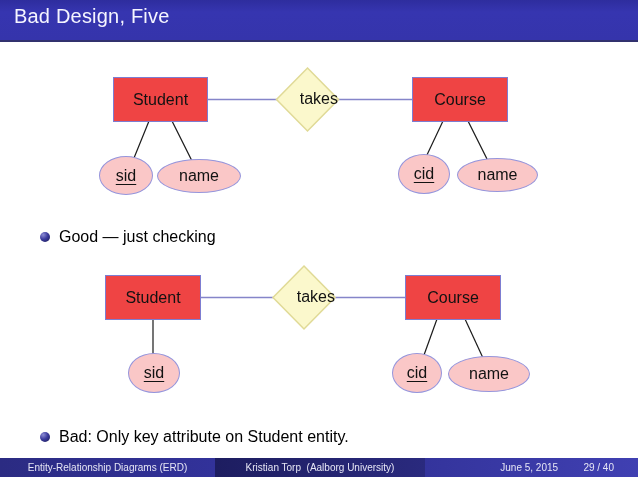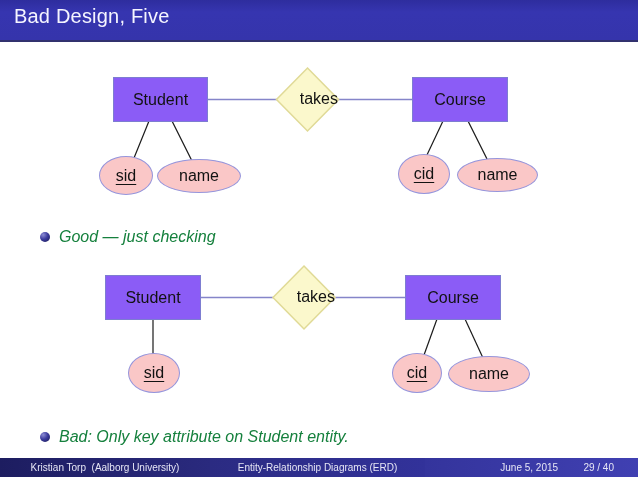--- a/index.html
+++ b/index.html
@@ -34,21 +34,21 @@
 
   
   .lines-layer {
     position: absolute;
     top: 0; left: 0;
     z-index: 1;
   }
   .entity {
     position: absolute;
     z-index: 2;
-    background: #8b5cf6;
+    background: #ef4444;
     border: 1.5px solid #7d7dd1;
     box-sizing: border-box;
     display: flex;
     align-items: center;
     justify-content: center;
     font-size: 16px;
     color: #121212;
   }
   .attr {
     position: absolute;
@@ -84,22 +84,21 @@
   }
   .bullet-dot {
     width: 10px;
     height: 10px;
     border-radius: 50%;
     background: radial-gradient(circle at 32% 28%, #8c8cd4 0%, #3c3c9e 45%, #16164e 100%);
     flex: 0 0 auto;
   }
   .bullet-text {
     font-size: 16px;
-    color: #15803d;
-    font-style: italic;
+    color: #000000;
   }
 
   
   .footline {
     position: absolute;
     left: 0;
     top: 458px;
     width: 638px;
     height: 19px;
     display: flex;
@@ -175,21 +174,21 @@
     <span class="key">cid</span>
   </div>
   <div class="attr" style="left:448px; top:356px; width:82px; height:36px;">name</div>
 
   <div class="bullet-row" style="top:428px;">
     <span class="bullet-dot"></span>
     <span class="bullet-text">Bad: Only key attribute on Student entity.</span>
   </div>
 
   <footer class="footline">
+    <div class="sec sec-venue">Entity-Relationship Diagrams (ERD)</div>
     <div class="sec sec-author">Kristian Torp  (Aalborg University)</div>
-    <div class="sec sec-venue">Entity-Relationship Diagrams (ERD)</div>
     <div class="sec sec-date">
       <span class="date-text">June 5, 2015</span>
       <span class="page-text">29 / 40</span>
     </div>
   </footer>
 
 </div>
 
 </body></html>

